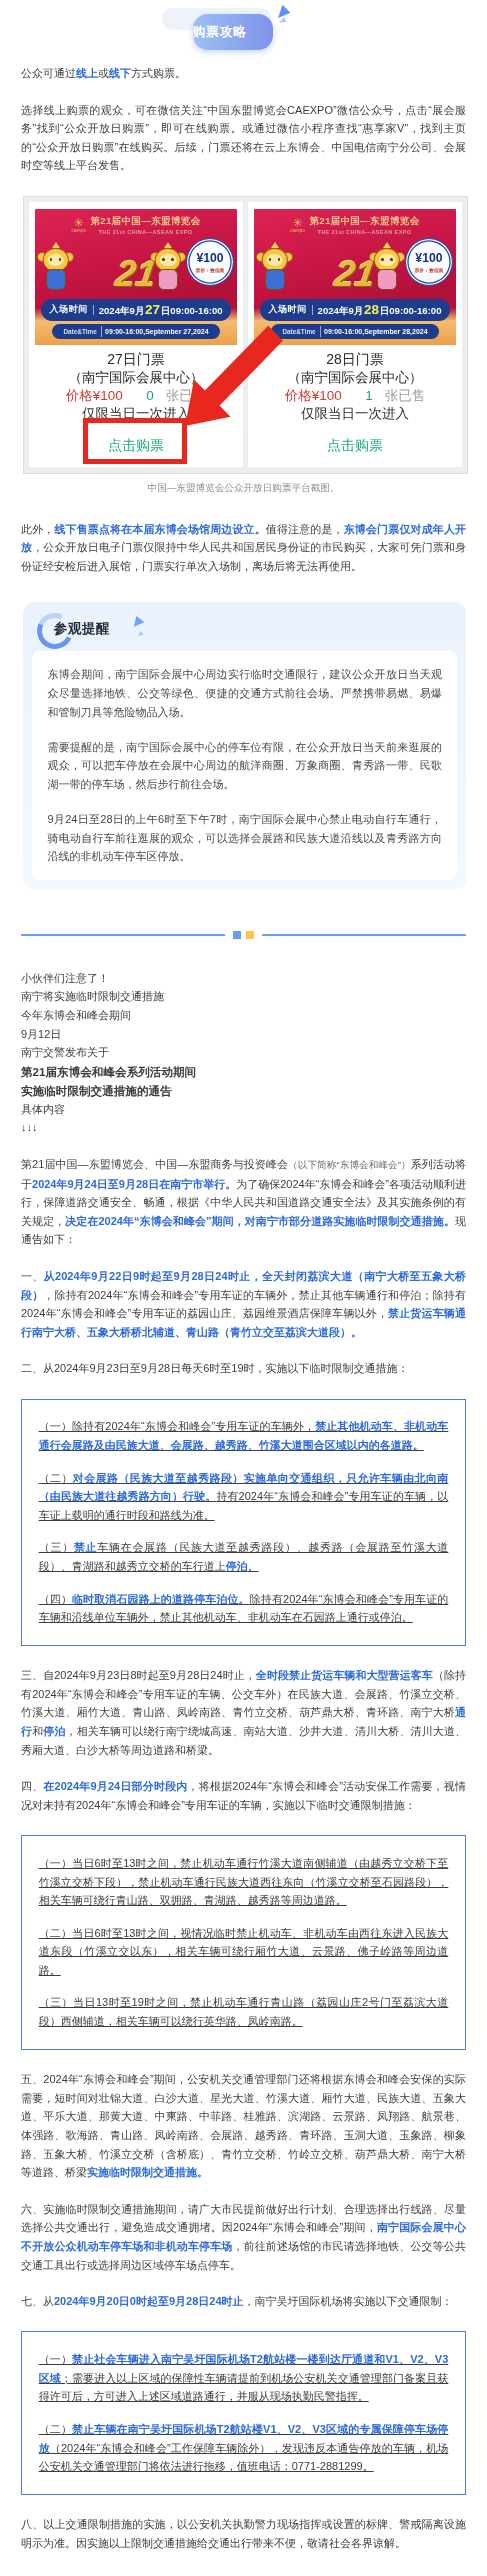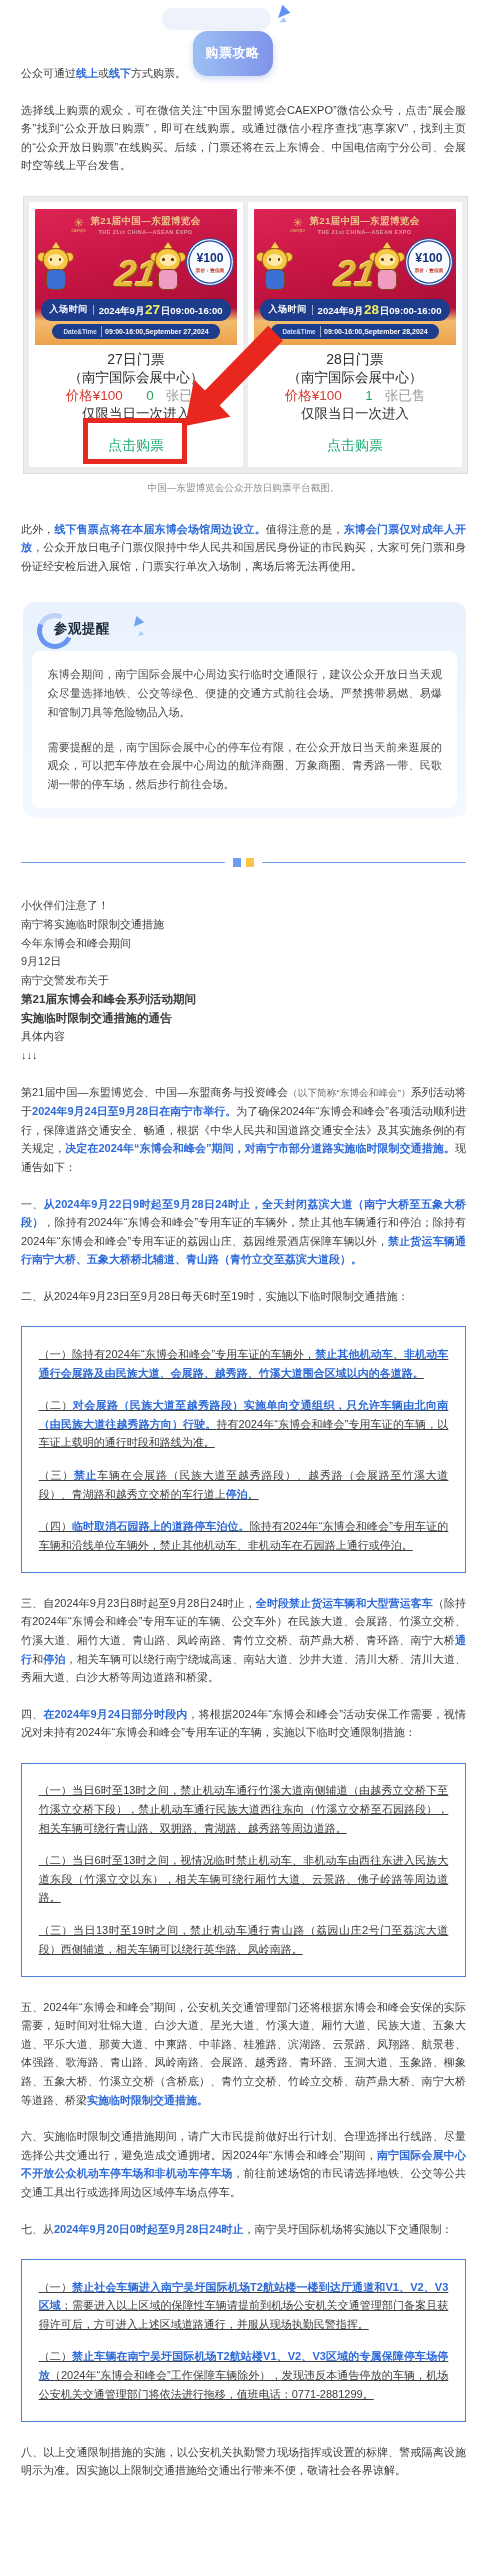--- a/index.html
+++ b/index.html
@@ -2,22 +2,22 @@
 <html style="font-size:10.3px"><head>
 <meta charset="utf-8">
 <style>
   html,body{margin:0;padding:0;background:#ffffff;}
   body{width:487px;font-family:"Liberation Sans","DejaVu Sans",sans-serif;color:#3d3d3d;}
   .page{width:487px;padding:6.4px 0 14px;box-sizing:border-box;}
 
   
   .badge-wrap{position:relative;width:128px;margin:2.6px auto 11.6px;height:37px;}
   .badge-shadow{position:absolute;left:-18px;top:-1.3px;width:109px;height:22px;border-radius:11px;background:#eef3fb;}
-  .badge-pill{position:absolute;left:13px;top:22px;width:80px;height:45px;border-radius:14.8px;
-    background:linear-gradient(90deg,#9cc0f3 0%,#7f93ea 100%);display:flex;align-items:center;justify-content:center;
+  .badge-pill{position:absolute;left:13px;top:5px;width:80px;height:36px;border-radius:14.8px;
+    background:linear-gradient(90deg,#9cc0f3 0%,#7f93ea 100%);display:flex;align-items:center;
     color:#fff;font-size:13px;font-weight:700;letter-spacing:0.6px;box-shadow:0 2.6px 6.4px rgba(110,140,230,.35);}
   .badge-tri{position:absolute;right:18px;top:-2.6px;width:0;height:0;border-left:10.3px solid #4c84f5;
     border-top:5.1px solid transparent;border-bottom:9px solid transparent;transform:rotate(18deg);opacity:.9;}
   .badge-tri2{position:absolute;right:22px;top:9px;width:0;height:0;border-left:5.8px solid #a8c6f7;
     border-top:2.6px solid transparent;border-bottom:5.1px solid transparent;transform:rotate(40deg);}
 
   
   .para{margin:18px 21px;font-size:11px;line-height:18.6px;text-align:justify;color:#3d3d3d;}
   .em-blue{color:#2e6bd9;font-weight:700;}
   .em-sm{color:#6b6b6b;font-size:9.6px;}
@@ -268,20 +268,21 @@
   <div class="tip-card">
     <div class="tip-head">
       <div class="crescent"></div>
       <div class="tip-title">参观提醒</div>
       <div class="tri-big"></div>
       <div class="tri-small"></div>
     </div>
     <div class="tip-body">
         <div class="tip-para"><span>东博会期间，南宁国际会展中心周边实行临时交通限行，建议公众开放日当天观众尽量选择地铁、公交等绿色、便捷的交通方式前往会场。严禁携带易燃、易爆和管制刀具等危险物品入场。</span></div>
         <div class="tip-para"><span>需要提醒的是，南宁国际会展中心的停车位有限，在公众开放日当天前来逛展的观众，可以把车停放在会展中心周边的航洋商圈、万象商圈、青秀路一带、民歌湖一带的停车场，然后步行前往会场。</span></div>
+        <div class="tip-para"><span>9月24日至28日的上午6时至下午7时，南宁国际会展中心禁止电动自行车通行，骑电动自行车前往逛展的观众，可以选择会展路和民族大道沿线以及青秀路方向沿线的非机动车停车区停放。</span></div>
       </div>
   </div>
 
   <div class="divider">
     <span class="d-line"></span>
     <span class="sq sq-b"></span>
     <span class="sq sq-y"></span>
     <span class="d-line"></span>
   </div>
 

